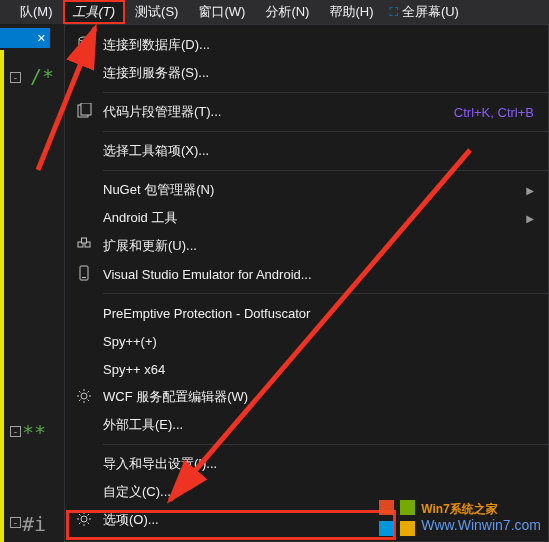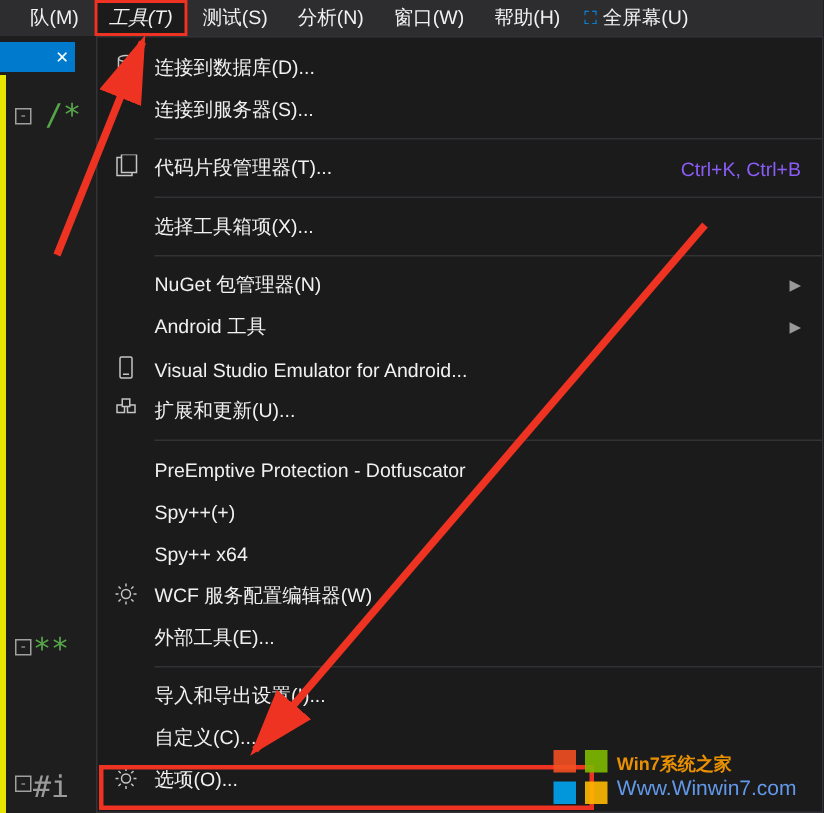--- a/index.html
+++ b/index.html
@@ -126,21 +126,21 @@
   .hl {
     position:absolute;
     border:3px solid #e32;
     pointer-events:none;
   }
   .hl-option { left:66px; top: 510px; width:330px; height:30px; }
 
   
   .watermark {
     position:absolute;
-    right:18px; bottom:6px;
+    right:8px; bottom:6px;
     display:flex;
     align-items:center;
     gap:6px;
     opacity:0.9;
   }
   .winlogo {
     width:36px; height:36px;
     position:relative;
   }
   .winlogo span {
@@ -156,22 +156,22 @@
 
   svg.icon { width:16px; height:16px; }
 </style>
 </head>
 <body>
 
 <div class="menubar">
   <div class="mi"><span>队(M)</span></div>
   <div class="mi active rbox"><span>工具(T)</span></div>
   <div class="mi"><span>测试(S)</span></div>
+  <div class="mi"><span>窗口(W)</span></div>
   <div class="mi"><span>分析(N)</span></div>
-  <div class="mi"><span>窗口(W)</span></div>
   <div class="mi"><span>帮助(H)</span></div>
   <div class="fullscreen">
     <span class="fs-icon">⛶</span>
     <span>全屏幕(U)</span>
   </div>
 </div>
 
 <div class="bluestrip">
   <span>✕</span>
 </div>
@@ -228,38 +228,38 @@
   </div>
   <div class="menu-row">
     <div class="iconcell"></div>
     <div class="label">Android 工具</div>
     <div class="arrow">▶</div>
   </div>
   <div class="menu-row">
     <div class="iconcell">
         <span>
       <svg class="icon" viewBox="0 0 16 16">
-            <rect x="4" y="1" width="8" height="14" rx="1" fill="none" stroke="#c5c5c5"></rect>
-            <rect x="6" y="12" width="4" height="1" fill="#c5c5c5"></rect>
-          </svg>
-    </span>
-      </div>
-    <div class="label">Visual Studio Emulator for Android...</div>
-  </div>
-  <div class="menu-row">
-    <div class="iconcell">
-        <span>
-      <svg class="icon" viewBox="0 0 16 16">
             <rect x="2" y="5" width="5" height="5" fill="none" stroke="#c5c5c5"></rect>
             <rect x="9" y="5" width="5" height="5" fill="none" stroke="#c5c5c5"></rect>
             <rect x="5.5" y="1" width="5" height="5" fill="#1b1b1c" stroke="#c5c5c5"></rect>
           </svg>
     </span>
       </div>
     <div class="label">扩展和更新(U)...</div>
+  </div>
+  <div class="menu-row">
+    <div class="iconcell">
+        <span>
+      <svg class="icon" viewBox="0 0 16 16">
+            <rect x="4" y="1" width="8" height="14" rx="1" fill="none" stroke="#c5c5c5"></rect>
+            <rect x="6" y="12" width="4" height="1" fill="#c5c5c5"></rect>
+          </svg>
+    </span>
+      </div>
+    <div class="label">Visual Studio Emulator for Android...</div>
   </div>
   <div class="menu-sep"></div>
   <div class="menu-row">
     <div class="iconcell"></div>
     <div class="label">PreEmptive Protection - Dotfuscator</div>
   </div>
   <div class="menu-row">
     <div class="iconcell"></div>
     <div class="label">Spy++(+)</div>
   </div>

